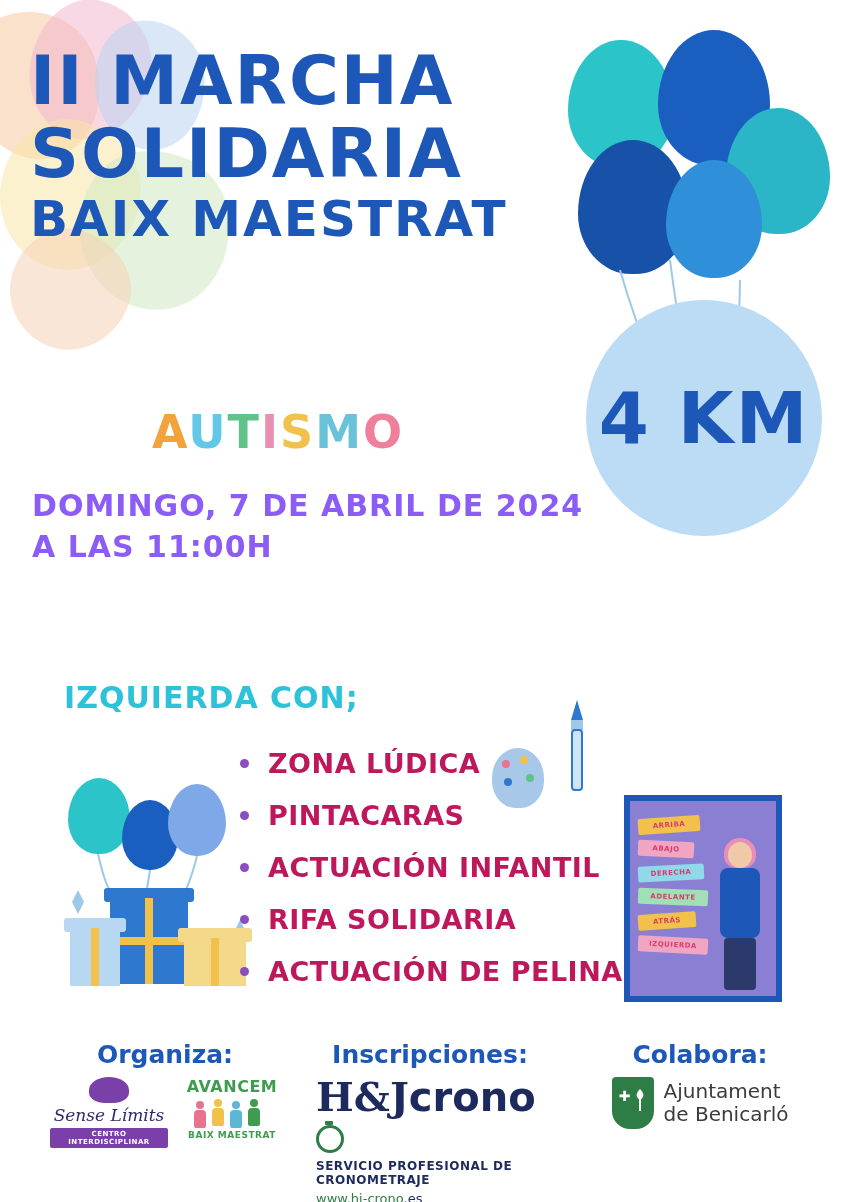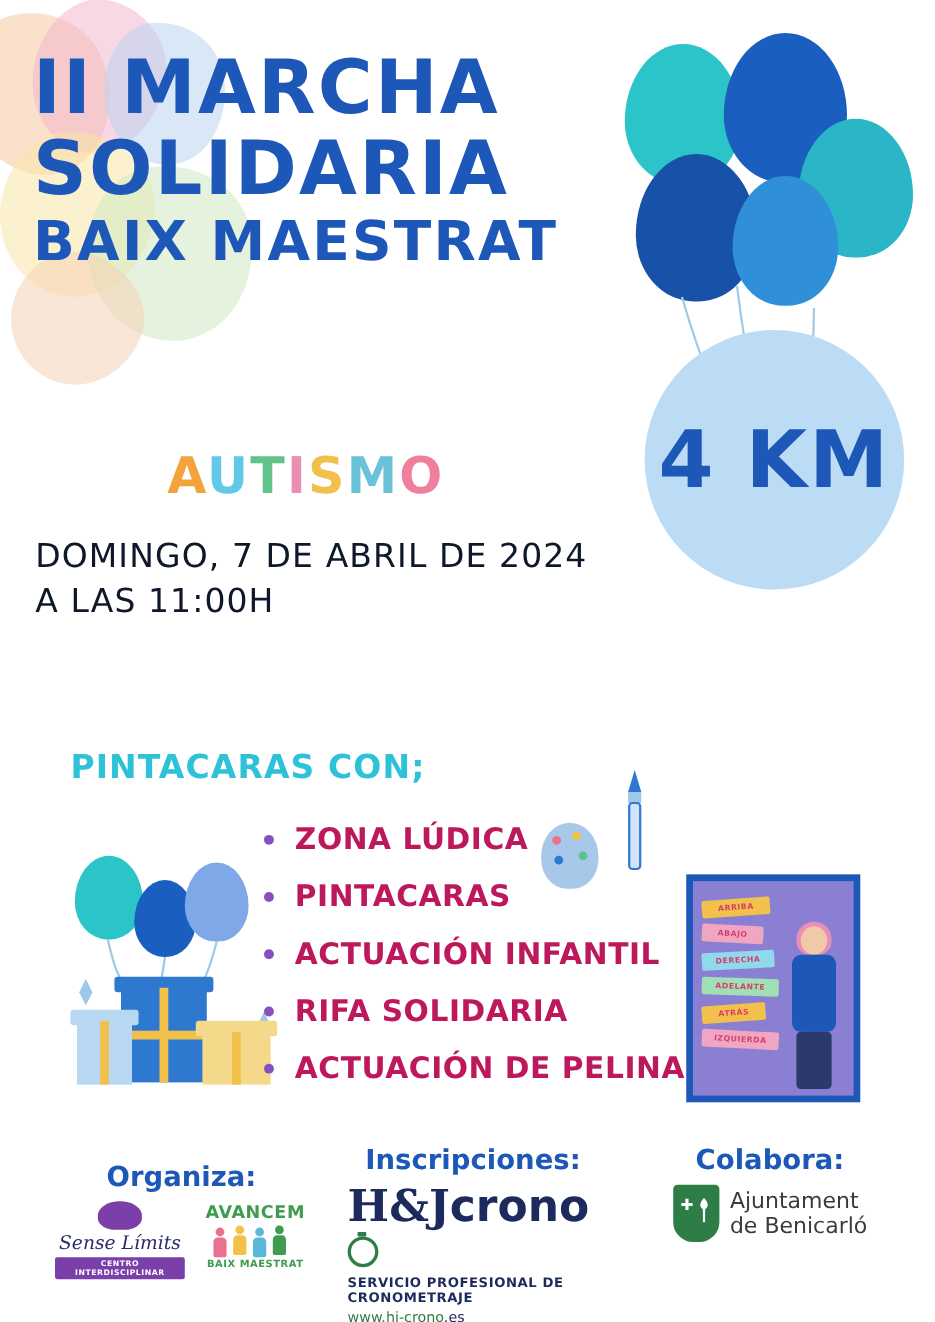--- a/index.html
+++ b/index.html
@@ -80,24 +80,24 @@
   .autismo span:nth-child(4) { color: #e98fb4; }
   .autismo span:nth-child(5) { color: #f2c14b; }
   .autismo span:nth-child(6) { color: #6ac2d8; }
   .autismo span:nth-child(7) { color: #ef7f9a; }
 
   .datetime {
     position: absolute;
     left: 32px;
     top: 486px;
     font-family: "DejaVu Sans", sans-serif;
-    font-weight: normal;
+    font-weight: bold;
     font-size: 30px;
     letter-spacing: 1px;
-    color: #0f172a;
+    color: #8b5cf6;
     line-height: 1.35;
     z-index: 5;
   }
   .place {
     position: absolute;
     left: 32px;
     top: 588px;
     font-family: "DejaVu Sans", sans-serif;
     font-weight: bold;
     font-size: 24px;
@@ -248,21 +248,21 @@
   
   .footer { position: absolute; left: 0; right: 0; top: 1030px; height: 172px; z-index: 6; }
   .foot-col { position: absolute; text-align: center; }
   .foot-title {
     font-family: "DejaVu Sans", sans-serif;
     font-weight: bold;
     font-size: 25px;
     color: #1d58b8;
     margin-bottom: 8px;
   }
-  .col-organiza { left: 40px; top: 25px; width: 250px; }
+  .col-organiza { left: 40px; top: 10px; width: 250px; }
   .col-inscrip  { left: 300px; top: 10px; width: 260px; }
   .col-colabora { left: 575px; top: 10px; width: 250px; }
 
   .logo-row { display: flex; align-items: flex-start; justify-content: center; gap: 16px; }
 
   .logo-sense { width: 118px; text-align: center; }
   .logo-sense .butterfly {
     width: 40px; height: 26px; margin: 0 auto 2px;
     background: #7a3fa8;
     border-radius: 50% 50% 40% 40%;
@@ -412,21 +412,21 @@
   <div class="datetime">
     <div>DOMINGO, 7 DE ABRIL DE 2024</div>
     <div>A LAS 11:00H</div>
   </div>
 
 
   <div class="km-circle">
     <span class="km-text">4 KM</span>
   </div>
 
-  <div class="contaremos">PINTACARAS CON;</div>
+  <div class="contaremos">IZQUIERDA CON;</div>
 
   <ul class="feature-list">
     <li>ZONA LÚDICA</li>
     <li>PINTACARAS</li>
     <li>ACTUACIÓN INFANTIL</li>
     <li>RIFA SOLIDARIA</li>
     <li>ACTUACIÓN DE PELINA</li>
   </ul>
 
   <div class="gifts">

